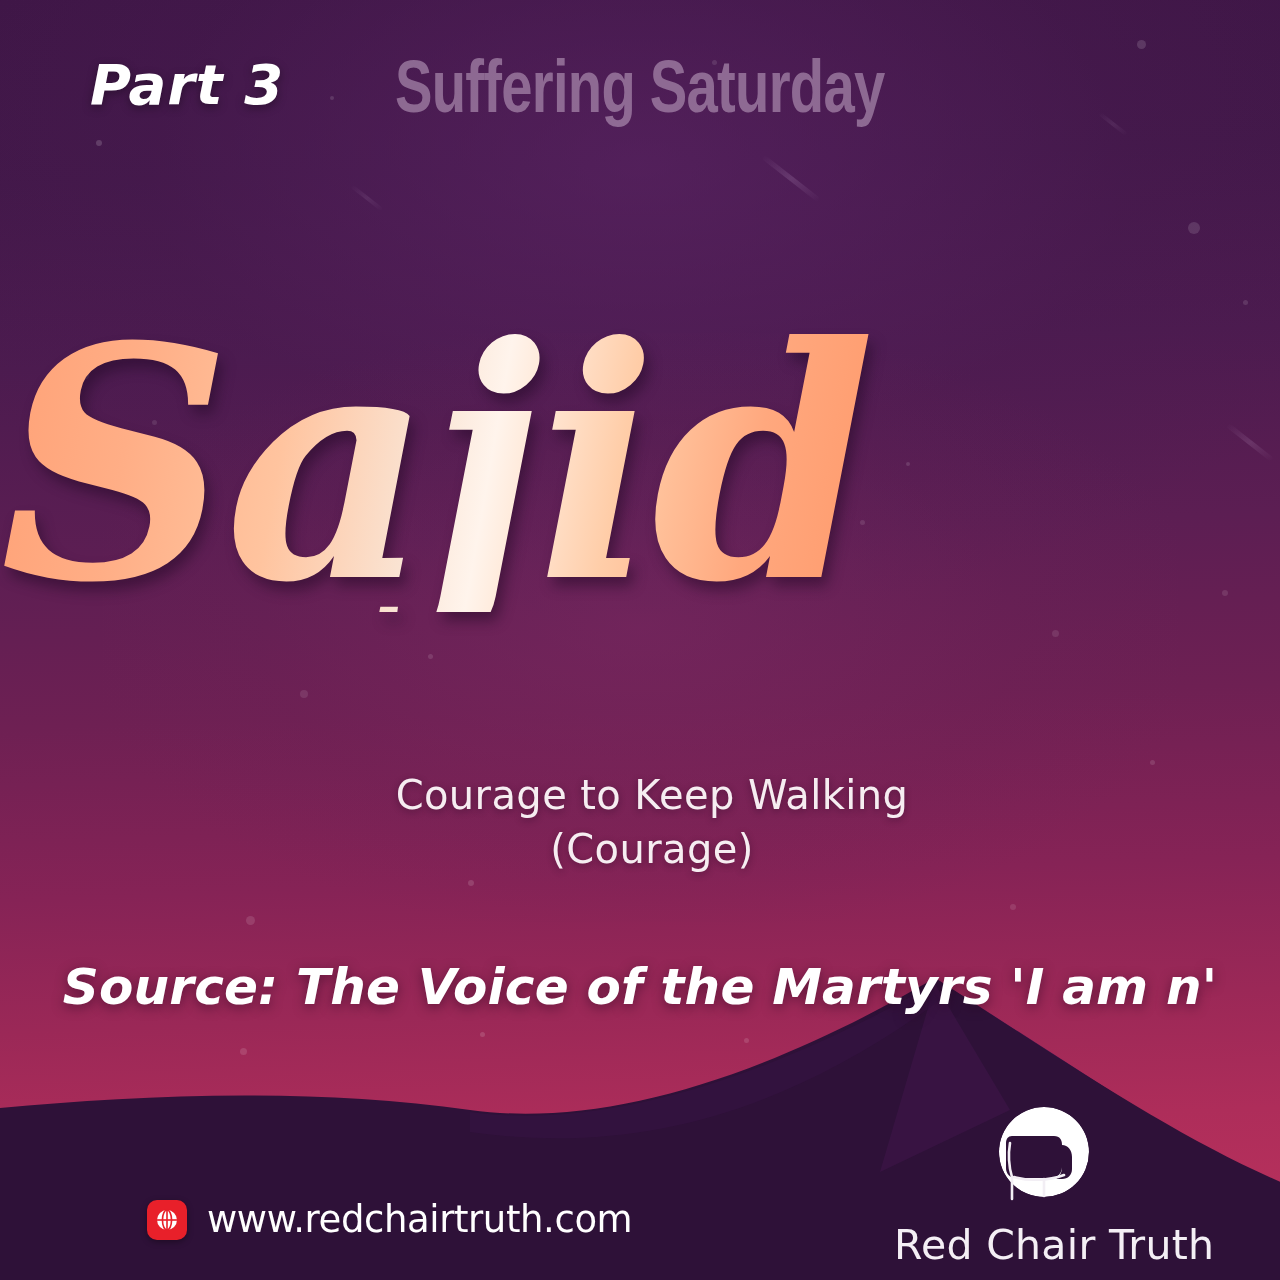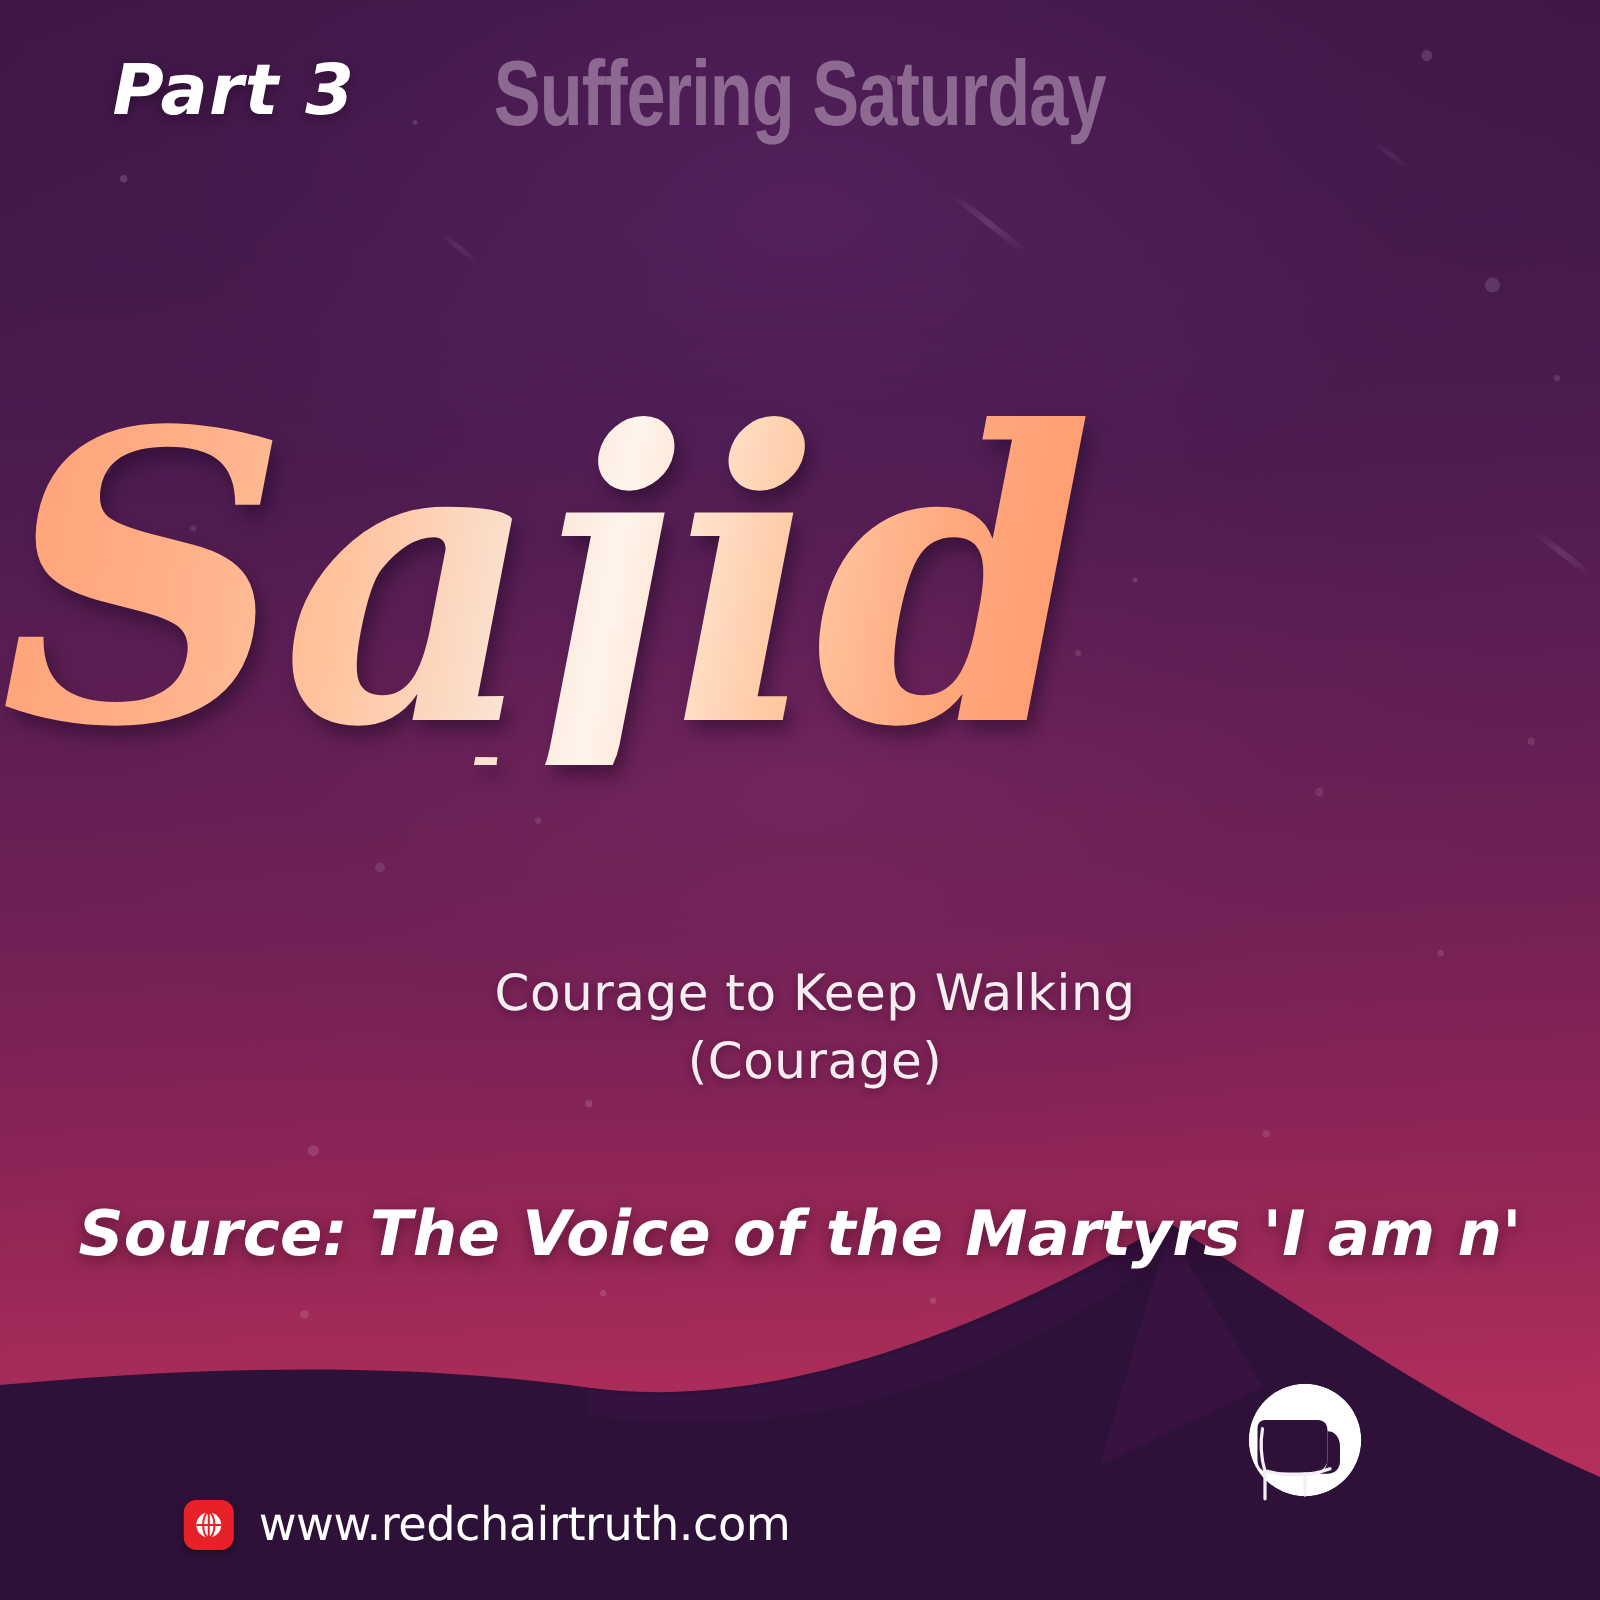--- a/index.html
+++ b/index.html
@@ -73,21 +73,21 @@
   
   .mountains {
     position: absolute;
     left: 0; bottom: 0;
     width: 1280px; height: 320px;
   }
 
   
   .header {
     position: absolute;
-    left: 0; top: 40px;
+    left: 0; top: 52px;
     width: 1088px; height: 96px;
   }
   .part-label {
     position: absolute;
     left: 90px; top: 0px;
     font-family: "DejaVu Sans", sans-serif;
     font-weight: 700;
     font-style: italic;
     font-size: 56px;
     letter-spacing: 1px;
@@ -323,15 +323,16 @@
       <g mask="url(#chairCut)">
         <circle cx="62" cy="57" r="45" fill="#FFFFFF"></circle>
       </g>
 
       <g fill="none" stroke="#F2EEF4" stroke-width="2.6" stroke-linecap="round">
         <path d="M28,48 C26,60 27,72 30,82 L30,104"></path>
         <path d="M32,82 C46,86 66,86 82,80"></path>
         <path d="M62,84 L62,101"></path>
       </g>
     </svg>
+    <div class="brand-name">Red Chair Truth</div>
   </div>
 
 </div>
 
 </body></html>

